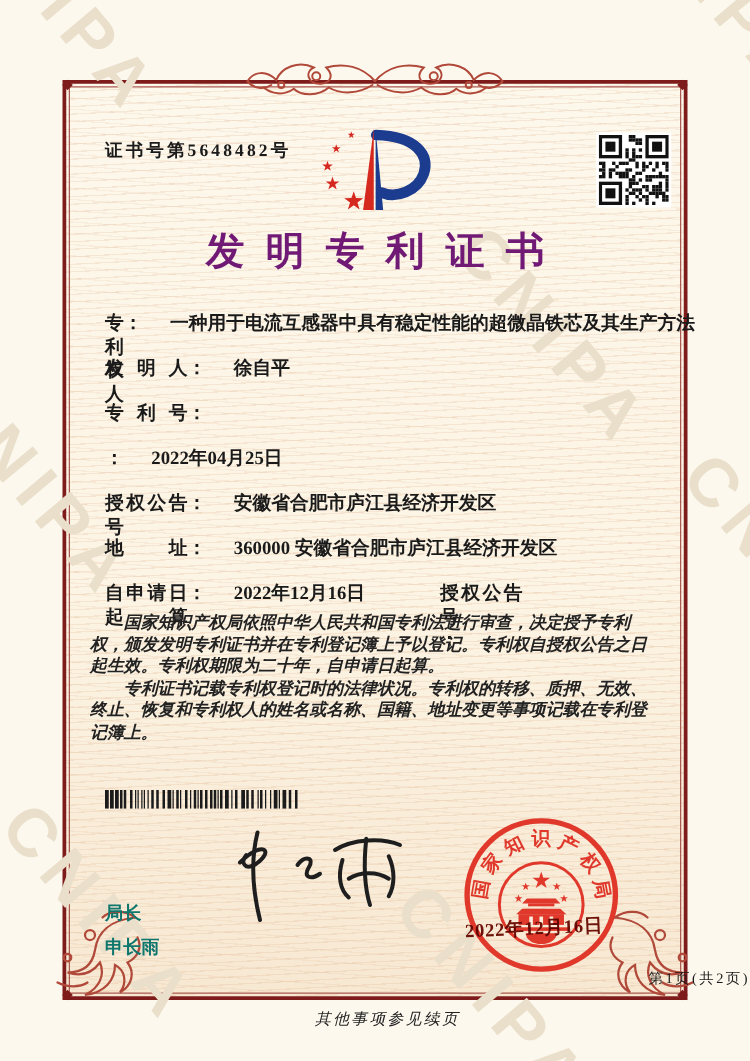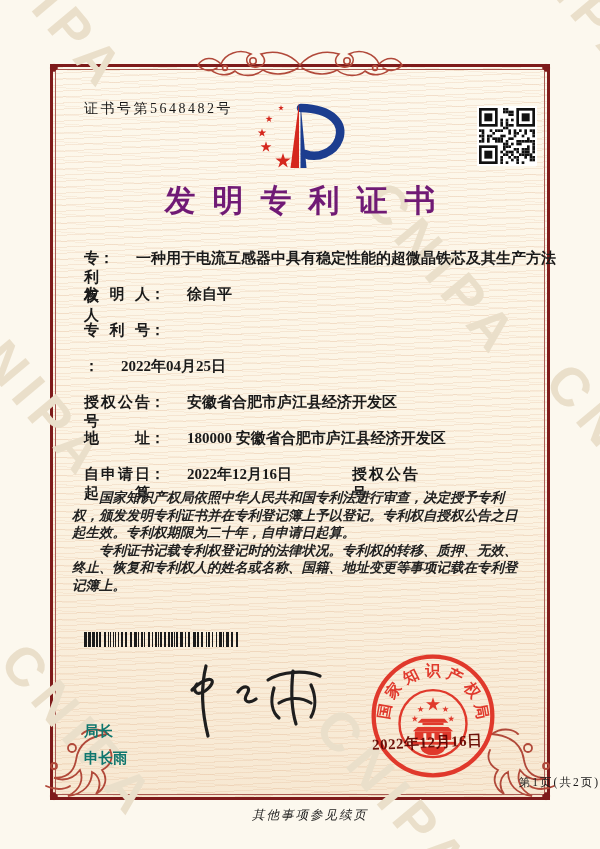--- a/index.html
+++ b/index.html
@@ -18,21 +18,21 @@
            linear-gradient(180deg,#fdf8ec 0%,#fcf4e4 55%,#f7e8d2 100%);}
   .frame::before{content:"";position:absolute;inset:2px;border:1px solid #aa5a52;}
   .frame .diamond{position:absolute;width:6px;height:6px;background:#7e1b1b;transform:rotate(45deg);}
   .d-tl{left:-2px;top:-2px}.d-tr{right:-2px;top:-2px}.d-bl{left:-2px;bottom:-2px}.d-br{right:-2px;bottom:-2px}
   .ornament-top{position:absolute;left:195px;top:44px;width:210px;height:42px;z-index:3;}
   .flourish{position:absolute;width:80px;height:80px;z-index:3;}
   .fl-bl{left:36px;top:728px;}
   .fl-br{left:484px;top:728px;transform:scale(-1,1);}
   
   .content{position:absolute;inset:0;z-index:4;}
-  .cert-no{position:absolute;left:84px;top:100px;font-size:14px;font-weight:normal;letter-spacing:2.5px;}
+  .cert-no{position:absolute;left:84px;top:112px;font-size:14px;font-weight:bold;letter-spacing:2.5px;}
   .logo{position:absolute;left:238px;top:100px;width:124px;height:72px;}
   .qr{position:absolute;left:477px;top:106px;width:60px;height:60px;background:#fff;padding:2px;box-sizing:border-box;}
   .title{position:absolute;left:0;right:0;top:180px;text-align:center;font-size:31px;font-weight:bold;
          letter-spacing:17px;text-indent:17px;color:#701a75;}
   .fields{position:absolute;left:84px;top:249px;width:440px;font-size:15px;font-weight:bold;}
   .frow{display:flex;align-items:flex-start;height:20px;margin-bottom:16px;}
   .flabel{display:inline-block;width:66px;text-align:justify;text-align-last:justify;}
   .fcolon{display:inline-block;margin:0 2px 0 0;}
   .fvalue{display:inline-block;margin-left:20px;white-space:nowrap;}
   .pair2{margin-left:60px;display:flex;flex-direction:column;}
@@ -286,21 +286,21 @@
         <span class="fvalue">2022年04月25日</span>
       </div>
       <div class="frow">
         <span class="flabel">授权公告号</span>
           <span class="fcolon">：</span>
         <span class="fvalue">安徽省合肥市庐江县经济开发区</span>
       </div>
       <div class="frow">
         <span class="flabel">地址</span>
           <span class="fcolon">：</span>
-        <span class="fvalue">180000 安徽省合肥市庐江县经济开发区</span>
+        <span class="fvalue">360000 安徽省合肥市庐江县经济开发区</span>
       </div>
       <div class="frow">
         <span class="flabel">自申请日起算</span>
           <span class="fcolon">：</span>
         <span class="fvalue">2022年12月16日</span>
         <span class="pair2">
           <span class="flabel">授权公告号</span>
             <span class="fcolon">：</span>
         </span>
       </div>

